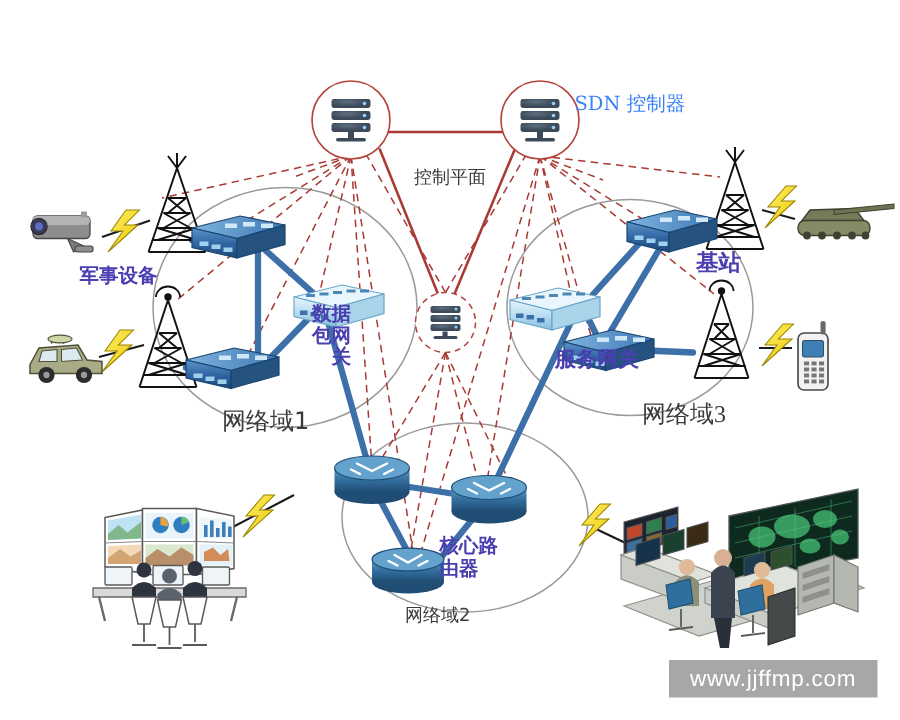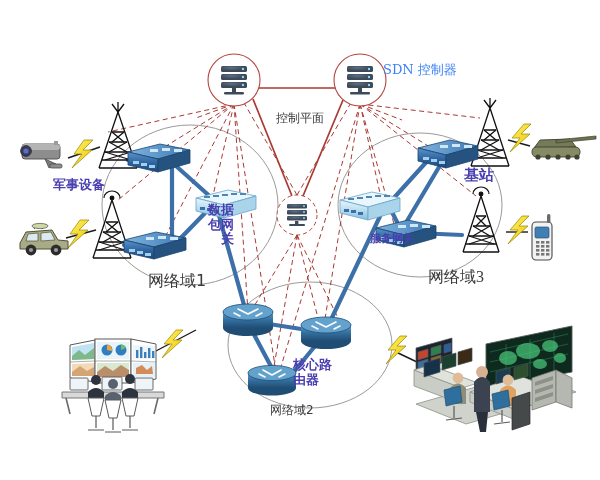--- a/index.html
+++ b/index.html
@@ -541,23 +541,24 @@
 关</div>
 
   <div class="lbl lbl-dark" style="left:148px;top:272px;font-size:16px;">网络域1</div>
 
   <div class="lbl lbl-navy" style="left:383px;top:63px;font-size:13px;">SDN 控制器</div>
 
   <div class="lbl lbl-dark" style="left:276px;top:100px;font-size:12px;margin-top:12px;">控制平面</div>
 
   <div class="lbl lbl-blue" style="left:464px;top:167px;font-size:15px;">基站</div>
 
-  <div class="lbl lbl-blue" style="left:370px;top:233px;font-size:11px;">服务网关</div>
+  <div class="lbl lbl-blue" style="left:370px;top:233px;font-size:14px;">服务网关</div>
 
   <div class="lbl lbl-dark" style="left:428px;top:268px;font-size:16px;font-family:Liberation Serif, serif;">网络域3</div>
 
   <div class="lbl lbl-blue" style="left:293px;top:358px;font-size:13px;">核心路
 由器</div>
 
   <div class="lbl lbl-dark" style="left:270px;top:404px;font-size:12px;">网络域2</div>
 
+  <div class="wm" id="wm-bottom">www.jjffmp.com</div>
 
 </div>
 
 </body></html>

